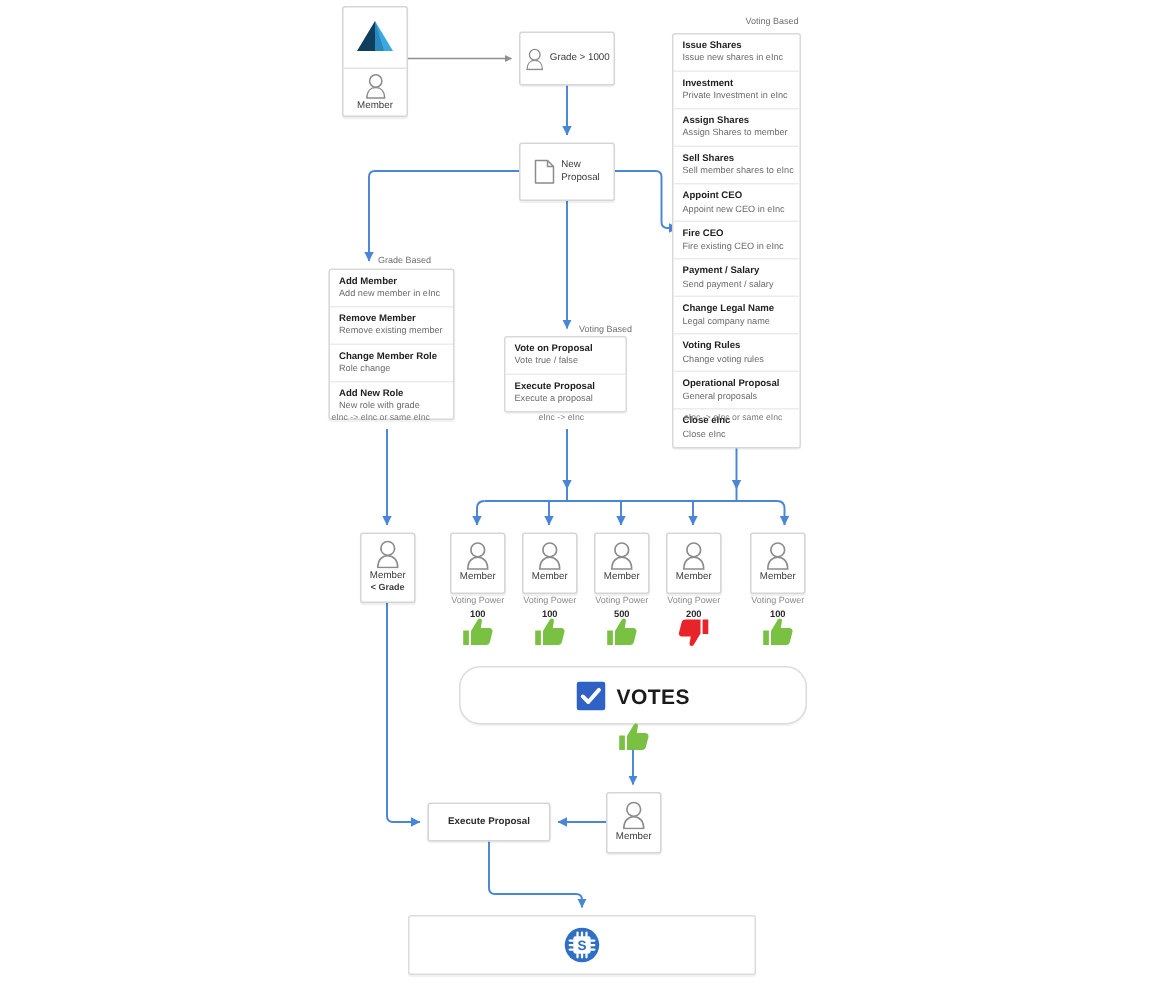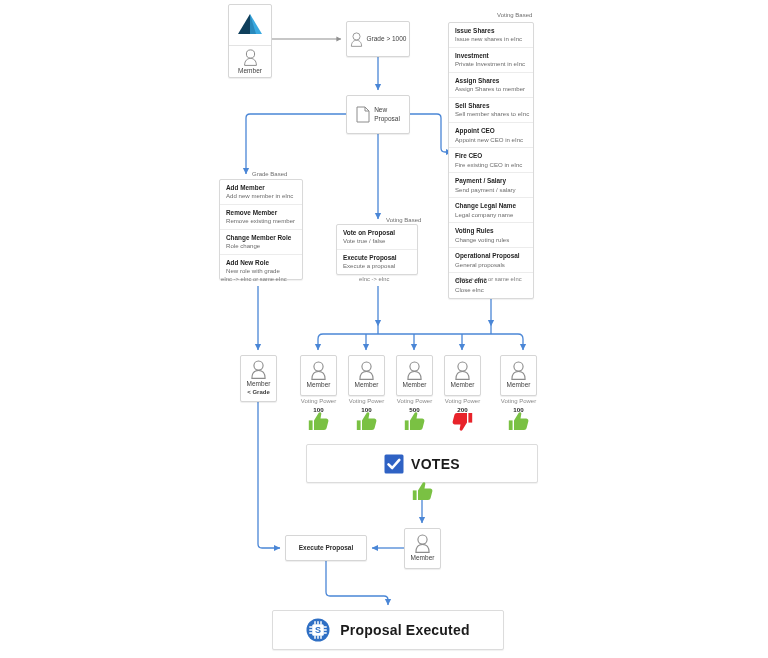--- a/index.html
+++ b/index.html
@@ -101,21 +101,21 @@
   #mcard-grade{left:240px;top:355px;height:47px;}
   .vp{
     position:absolute;text-align:center;width:50px;
   }
   .vp-label{font-size:6px;color:#8a8a8a;line-height:1.3;white-space:nowrap;}
   .vp-value{font-size:6.2px;color:#2b2b2b;font-weight:bold;line-height:1.3;}
 
   
   #votes-box{
     position:absolute;left:306px;top:444px;width:232px;height:39px;
-    box-sizing:border-box;background:#fff;border:1px solid #dcdcdc;border-radius:2px;
+    box-sizing:border-box;background:#fff;border:1px solid #dcdcdc;border-radius:14px;
     box-shadow:0 1px 1px rgba(0,0,0,.06);
     display:flex;align-items:center;justify-content:center;gap:7px;
   }
   #votes-text{font-size:14px;font-weight:bold;color:#1b1b1b;letter-spacing:.3px;}
 
   
   #executed-box{
     position:absolute;left:272px;top:610px;width:232px;height:40px;
     box-sizing:border-box;background:#fff;border:1px solid #dcdcdc;border-radius:2px;
     box-shadow:0 1px 1px rgba(0,0,0,.06);
@@ -422,16 +422,15 @@
         <path d="M3.8,9 L6,9"></path>
           <path d="M3.8,12 L6,12"></path>
           <path d="M3.8,15 L6,15"></path>
         <path d="M18,9 L20.2,9"></path>
           <path d="M18,12 L20.2,12"></path>
           <path d="M18,15 L20.2,15"></path>
       </g>
       <rect x="6.2" y="6.2" width="11.6" height="11.6" rx="1.6" fill="#ffffff"></rect>
       <text x="12" y="15.4" text-anchor="middle" font-family="'Liberation Sans',sans-serif" font-size="9" font-weight="bold" fill="#2f6fc4">S</text>
     </svg>
-    <span id="executed-text">Proposal Executed</span>
   </div>
 
 </div>
 
 </body></html>

